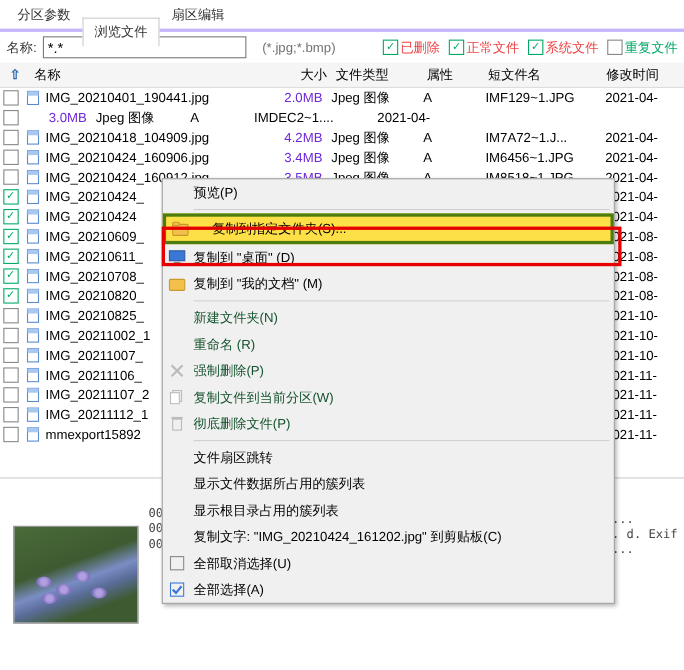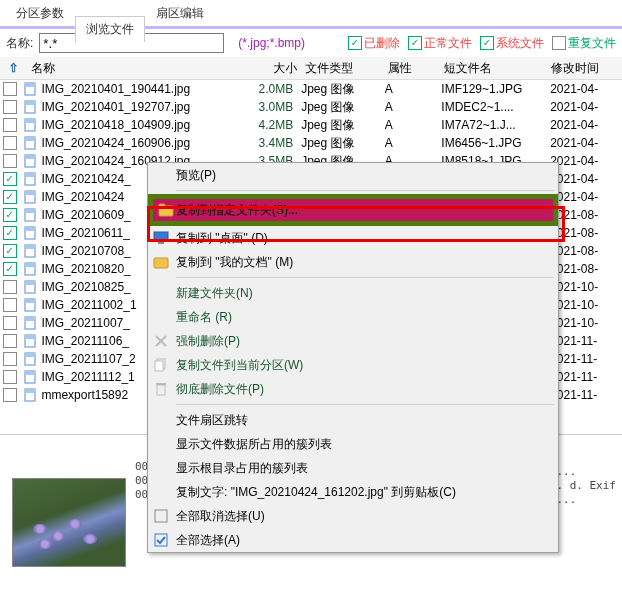--- a/index.html
+++ b/index.html
@@ -2,45 +2,45 @@
 <html><head>
 <meta charset="utf-8">
 <style>
 html,body{margin:0;padding:0;font-family:"Microsoft YaHei","SimSun",sans-serif;font-size:12px;color:#000;background:#fff;width:622px;height:609px;overflow:hidden;position:relative}
 .tabs{display:flex;border-bottom:3px solid #c4b5fd;padding-left:5px}
 .tab{padding:4px 10px;border:1px solid transparent;border-bottom:none;cursor:pointer;color:#333}
 .tab.active{border-color:#ccc;background:#fff;position:relative;top:16px}
 .filter-row{display:flex;align-items:center;padding:4px 6px;gap:6px}
 .filter-row .label{color:#333}
 .name-input{flex:0 0 120px;border:1px solid #7a7a7a;padding:1px 3px;height:16px}
-.ext-label{margin-left:8px;color:#a21caf}
+.ext-label{margin-left:8px;color:#737373}
 .chk-group{display:flex;gap:8px;margin-left:auto}
 .chk{display:flex;align-items:center;gap:2px}
 .chk-text{color:#ef4444}
 .chk.unchecked .chk-text{color:#0a6}
 .header-row{display:flex;background:#f5f5f5;border-bottom:1px solid #ddd;height:22px;align-items:center}
 .header-row .col,.row .col{padding:2px 4px;white-space:nowrap;overflow:hidden;text-overflow:ellipsis}
 .col-up{width:20px;text-align:center;color:#2b6cb0;font-weight:bold}
 .col-name{width:215px}
 .col-size{width:55px;text-align:right}
 .col-type{width:78px}
 .col-attr{width:50px}
 .col-short{width:104px}
 .col-mtime{width:70px}
 .file-list{height:340px;overflow:hidden;position:relative}
 .row{display:flex;height:18px;align-items:center}
 .row .chkcell{width:20px;display:flex;align-items:center;justify-content:center}
 .row .icon{width:16px;display:inline-block;margin-right:2px}
 .file-icon svg{vertical-align:middle}
-.size-blue{color:#14532d}
+.size-blue{color:#6d28d9}
 .context-menu{position:absolute;left:147px;top:162px;width:410px;background:#f0f0f0;border:1px solid #a0a0a0;box-shadow:2px 2px 4px rgba(0,0,0,.3);z-index:100}
 .menu-item{display:flex;align-items:center;height:22px;padding:1px 8px 1px 28px;position:relative;color:#000}
 .menu-item.disabled{color:#14532d}
 .menu-item .mi-icon{position:absolute;left:4px;width:18px;display:flex;justify-content:center}
-.menu-item.highlighted{background:#be185d;border:5px solid #4d7c0f;padding:0 7px 0 23px}
+.menu-item.highlighted{background:#fde047;border:3px solid #4d7c0f;padding:0 7px 0 42px}
 .menu-sep{height:1px;background:#d0d0d0;margin:3px 4px 3px 28px}
 .red-box{position:absolute;left:147px;top:206px;width:412px;height:30px;border:3px solid #e60000;pointer-events:none;z-index:200}
 .bottom-area{position:absolute;left:0;right:0;top:434px;height:175px;border-top:1px solid #ccc}
 .hex-area{position:absolute;left:135px;top:460px;font-family:Consolas,monospace;font-size:11px;color:#444;white-space:pre;line-height:14px}
 .hex-header{position:absolute;left:135px;top:0px;font-family:Consolas,monospace;font-size:11px;color:#666;white-space:pre}
 .right-text{position:absolute;right:6px;top:465px;font-family:Consolas,monospace;font-size:11px;color:#444;white-space:pre;line-height:14px}
 .thumb{position:absolute;left:12px;top:478px;width:112px;height:87px;border:1px solid #888;background:linear-gradient(160deg,#4a6b3a 0%,#3d5a30 40%,#7a8dc4 55%,#5a6d9a 65%,#3d5a30 80%);overflow:hidden}
 .flower{position:absolute;width:14px;height:10px;background:radial-gradient(circle,#b0a0e0 30%,#8070c0 70%);border-radius:50%}
 .chk-green{width:12px;height:12px;border:1px solid #0a6;display:inline-flex;align-items:center;justify-content:center;color:#0a6;font-size:10px;line-height:1}
 .chk-empty{width:12px;height:12px;border:1px solid #888;display:inline-block}
@@ -100,24 +100,20 @@
       <div class="col col-size size-blue">2.0MB</div>
       <div class="col col-type">Jpeg 图像</div>
       <div class="col col-attr">A</div>
       <div class="col col-short">IMF129~1.JPG</div>
       <div class="col col-mtime">2021-04-</div>
     </div>
     <div class="row">
       <div class="chkcell">
         <span class="chk-empty"></span>
       </div>
-      <div class="col col-name"><span class="icon file-icon"><svg width="14" height="14">
-            <rect x="2" y="1" width="10" height="12" fill="#fff" stroke="#5a8ad0"></rect>
-            <rect x="2" y="1" width="10" height="4" fill="#a8c8f0"></rect>
-          </svg></span><span>IMG_20210401_192707.jpg</span></div>
       <div class="col col-size size-blue">3.0MB</div>
       <div class="col col-type">Jpeg 图像</div>
       <div class="col col-attr">A</div>
       <div class="col col-short">IMDEC2~1....</div>
       <div class="col col-mtime">2021-04-</div>
     </div>
     <div class="row">
       <div class="chkcell">
         <span class="chk-empty"></span>
       </div>

